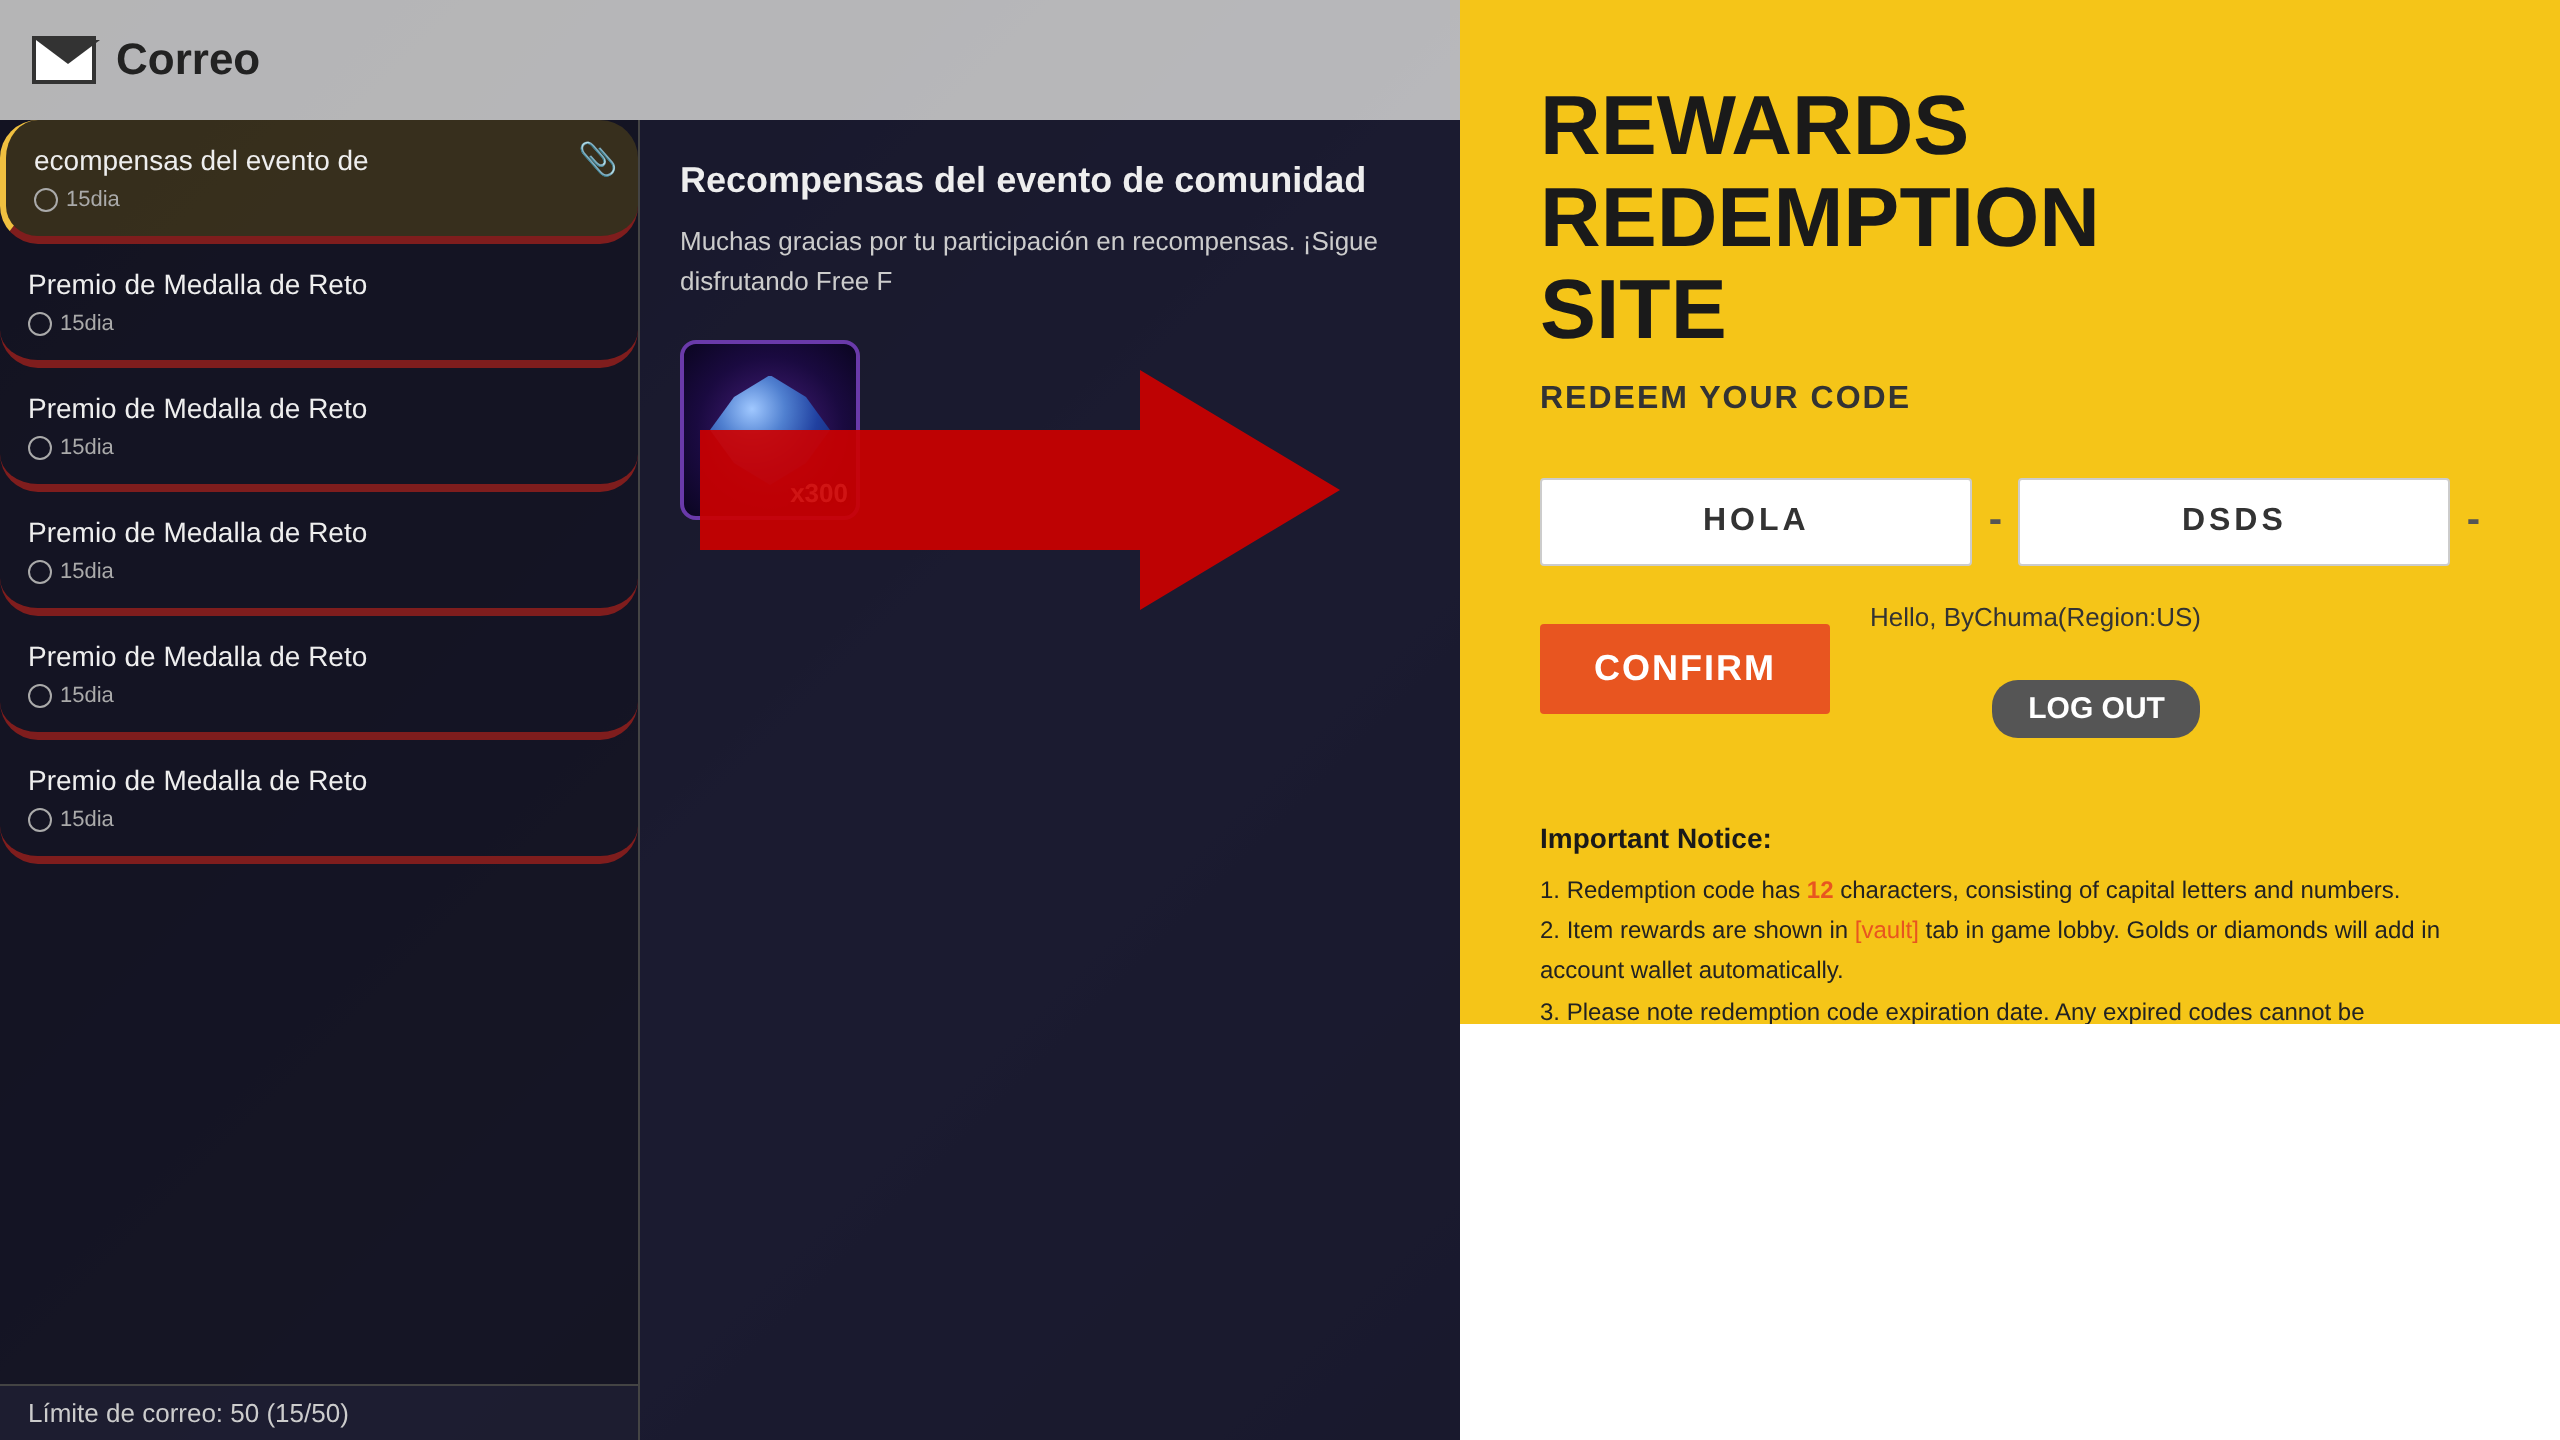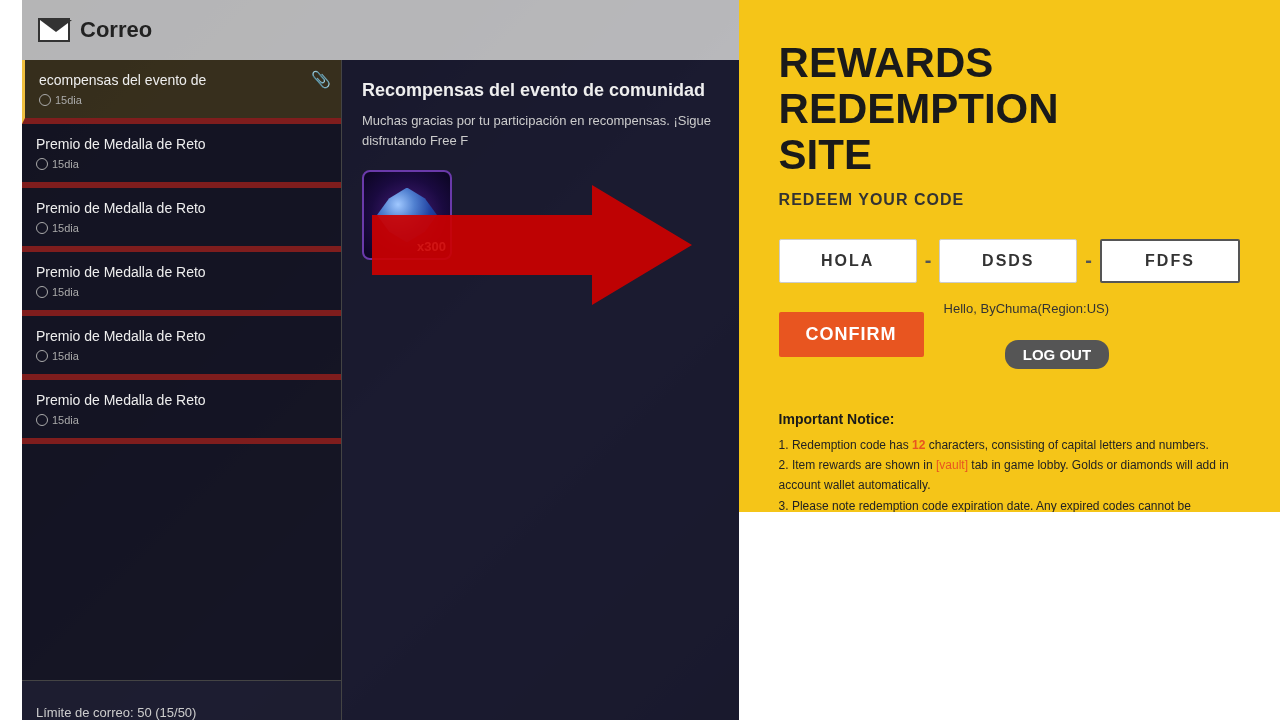--- a/index.html
+++ b/index.html
@@ -11,21 +11,20 @@
       font-family: Arial, sans-serif;
     }
 
     
     .left-panel {
       width: 730px;
       height: 720px;
       position: relative;
       background: #a16207;
       overflow: hidden;
-      margin-left: 22px;
     }
 
     .game-bg {
       position: absolute;
       inset: 0;
       background: linear-gradient(135deg, #0d0d1a 0%, #1a1a2e 30%, #2d2d4e 60%, #1a1a2e 100%);
     }
 
     
     .correo-bar {
@@ -69,23 +68,24 @@
       top: 60px;
       left: 0;
       width: 320px;
       bottom: 0;
       background: rgba(20, 20, 35, 0.95);
       border-right: 1px solid #444;
     }
 
     .mail-item {
       padding: 12px 14px;
-      border-bottom: 6px solid #7f1d1d;
+      border-bottom: 4px solid #7f1d1d;
       cursor: pointer;
       position: relative;
+      border-radius: 19px;
     }
 
     .mail-item.active {
       background: rgba(255, 200, 0, 0.15);
       border-left: 3px solid #f0c040;
     }
 
     .mail-item-title {
       font-size: 14px;
       color: #eee;
@@ -118,24 +118,24 @@
       right: 10px;
       color: #f0c040;
       font-size: 16px;
     }
 
     .mail-footer {
       position: absolute;
       bottom: 0;
       left: 0;
       right: 0;
-      height: 40px;
+      height: 28px;
       background: rgba(30, 30, 50, 0.95);
       display: flex;
-      align-items: flex-end;
+      align-items: center;
       padding: 0 14px;
       border-top: 1px solid #444;
     }
 
     .mail-footer-text {
       font-size: 13px;
       color: #ccc;
     }
 
     
@@ -419,21 +419,20 @@
     <span>SITE</span>
   </div>
 
   <div class="site-subtitle">REDEEM YOUR CODE</div>
 
   <div class="code-input-row">
     <div class="code-segment">HOLA</div>
     <span class="code-separator">-</span>
     <div class="code-segment">DSDS</div>
     <span class="code-separator">-</span>
-    <div class="code-segment active-input">FDFS</div>
   </div>
 
   <div class="confirm-row">
     <button class="confirm-btn">CONFIRM</button>
     <div class="account-info">
       <span class="hello-text">Hello, ByChuma(Region:US)</span>
       <button class="logout-btn">LOG OUT</button>
     </div>
   </div>
 

